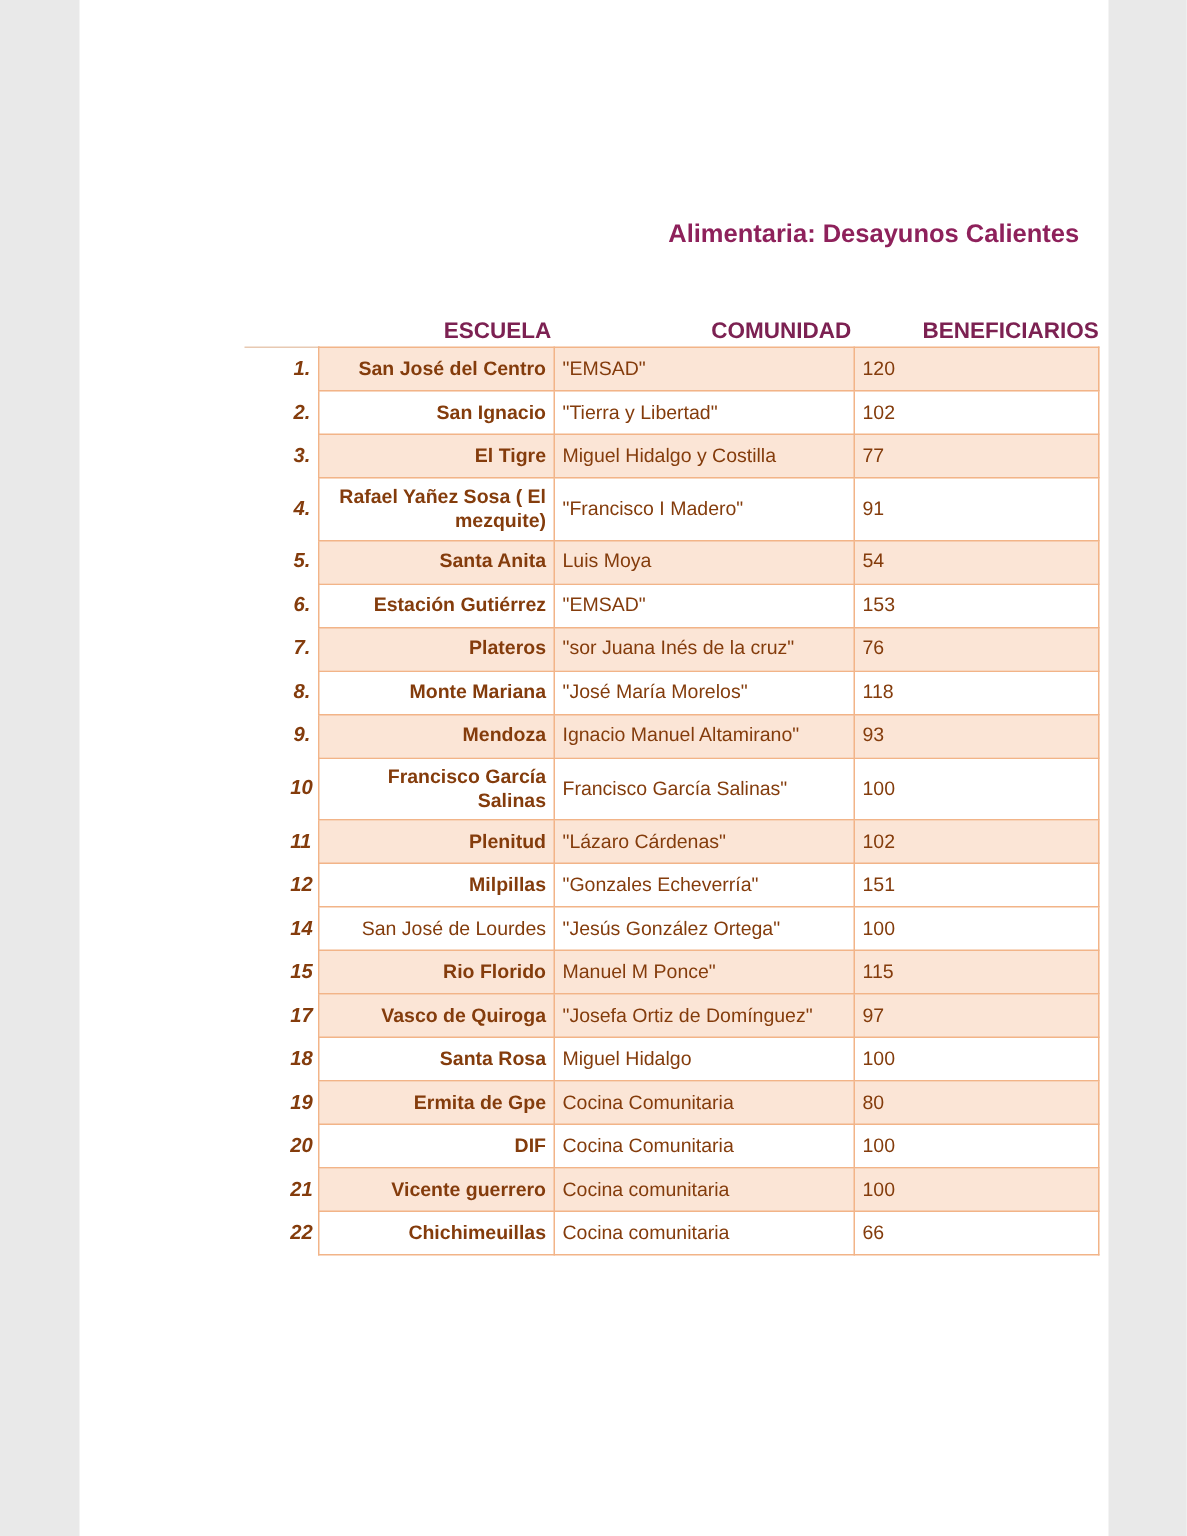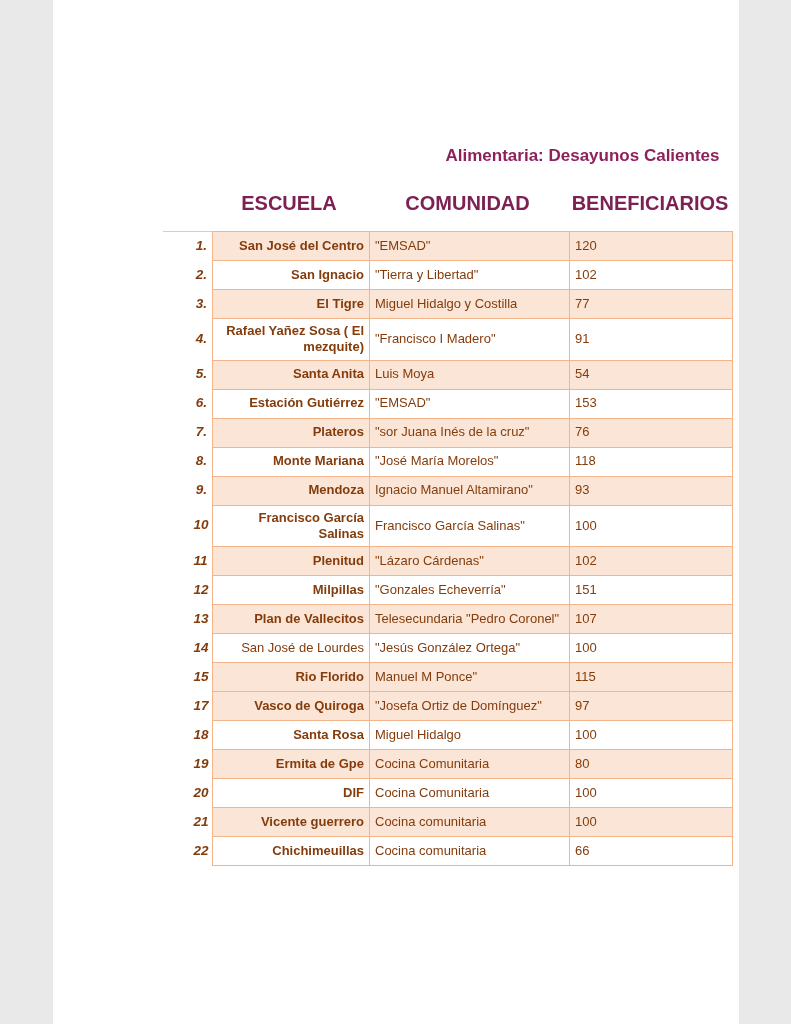--- a/index.html
+++ b/index.html
@@ -17,25 +17,25 @@
     position: absolute;
     left: 393px;
     top: 146px;
     font-size: 17px;
     font-weight: bold;
     color: #8e215b;
     white-space: nowrap;
   }
   .col-header {
     position: absolute;
-    top: 192px;
-    font-size: 20px;
+    top: 212px;
+    font-size: 15px;
     font-weight: bold;
     color: #7c2152;
-    text-align: center;
+    text-align: right;
   }
   .hdr-escuela { left: 158px; width: 157px; }
   .hdr-comunidad { left: 315px; width: 200px; }
   .hdr-beneficiarios { left: 515px; width: 165px; }
 
   .top-extension-line {
     position: absolute;
     left: 110px;
     top: 231px;
     width: 50px;
@@ -169,26 +169,20 @@
           <td class="cell escuela bold">Plenitud</td>
           <td class="cell comunidad">"Lázaro Cárdenas"</td>
           <td class="cell beneficiarios">102</td>
         </tr>
         <tr>
           <td class="num">12</td>
           <td class="cell escuela bold">Milpillas</td>
           <td class="cell comunidad">"Gonzales Echeverría"</td>
           <td class="cell beneficiarios">151</td>
         </tr>
-        <tr class="shaded">
-          <td class="num">13</td>
-          <td class="cell escuela bold">Plan de Vallecitos</td>
-          <td class="cell comunidad">Telesecundaria "Pedro Coronel"</td>
-          <td class="cell beneficiarios">107</td>
-        </tr>
         <tr>
           <td class="num">14</td>
           <td class="cell escuela">San José de Lourdes</td>
           <td class="cell comunidad">"Jesús González Ortega"</td>
           <td class="cell beneficiarios">100</td>
         </tr>
         <tr class="shaded">
           <td class="num">15</td>
           <td class="cell escuela bold">Rio Florido</td>
           <td class="cell comunidad">Manuel M Ponce"</td>

